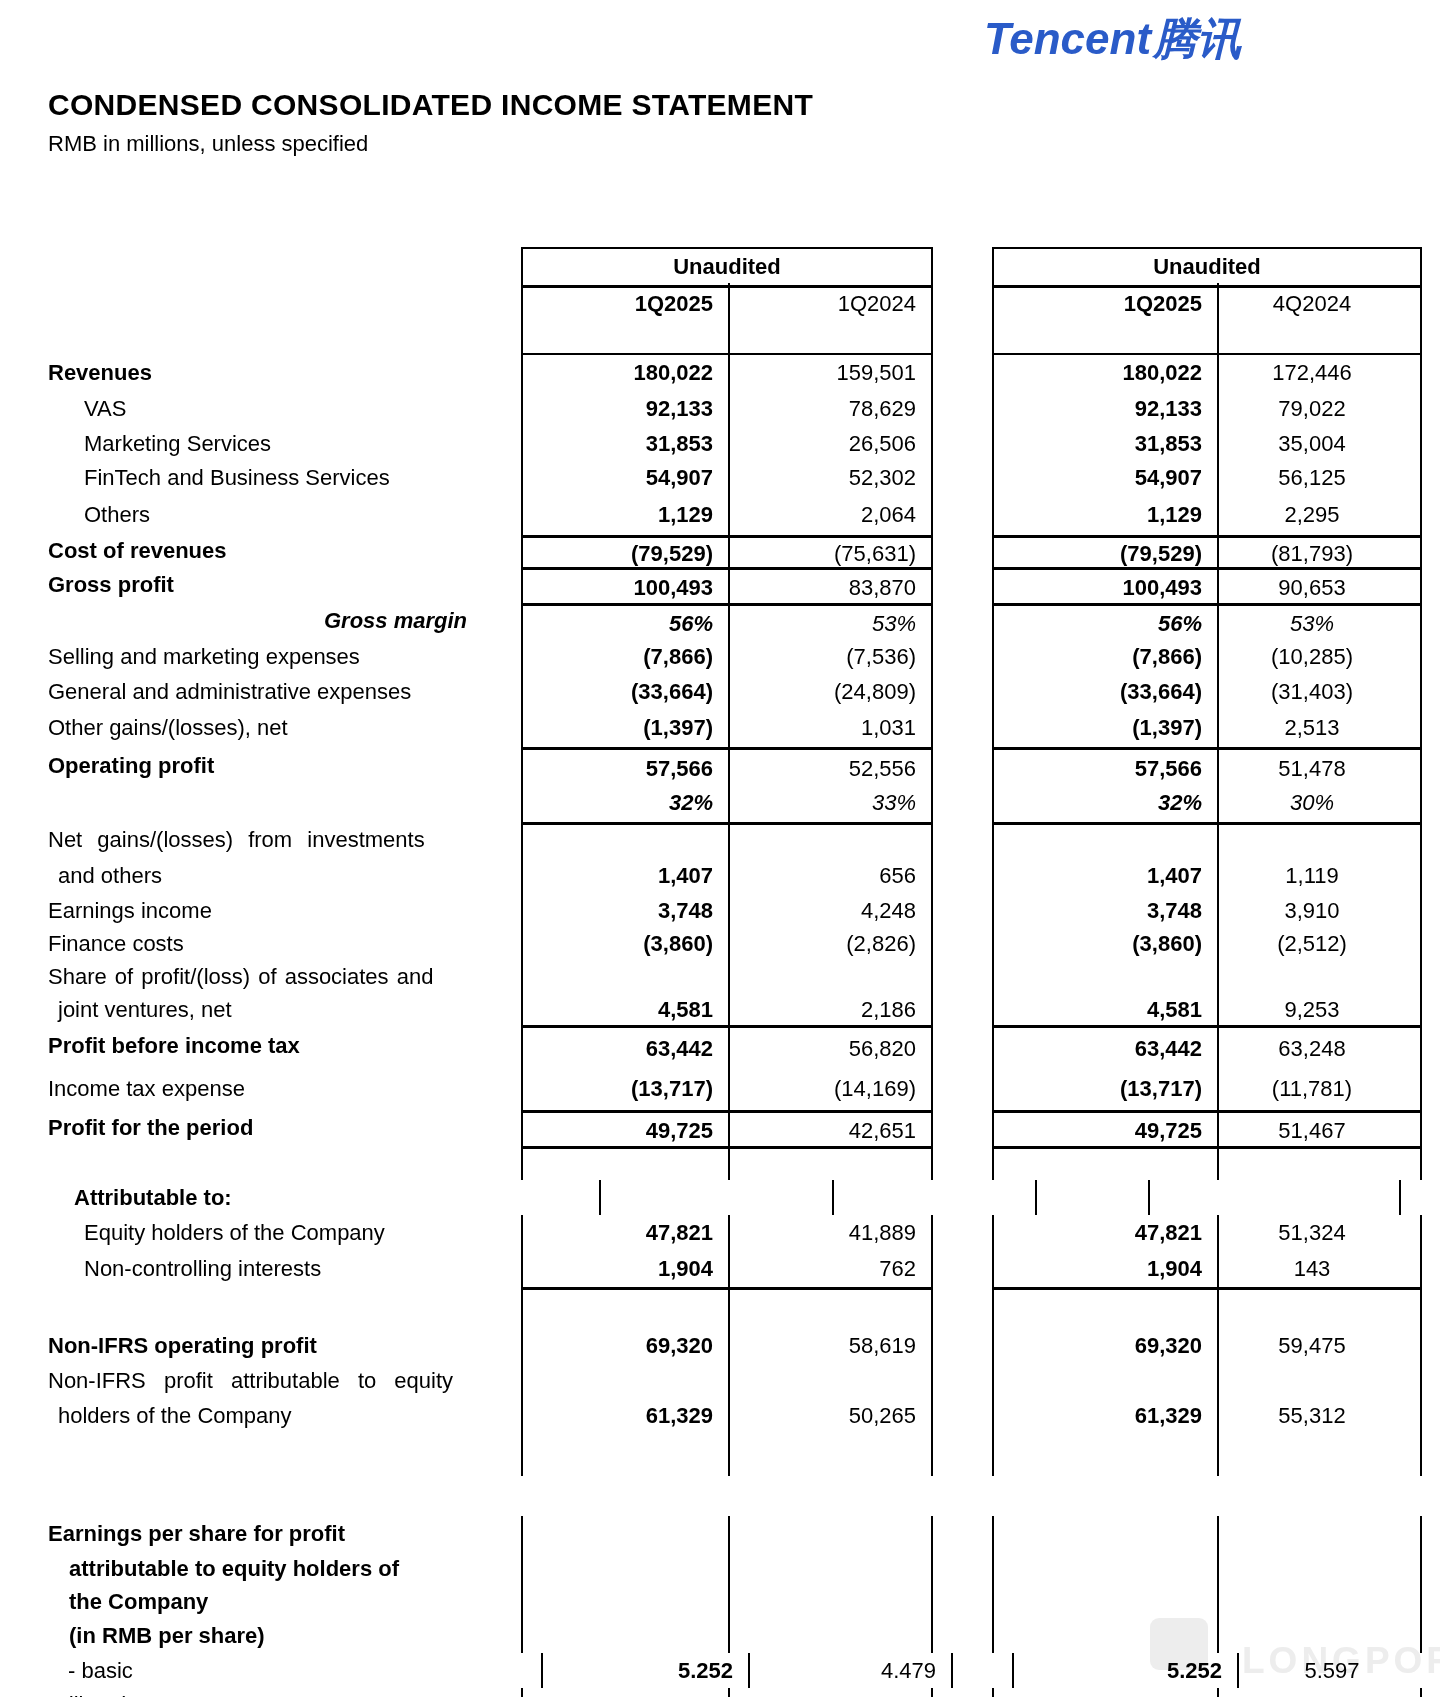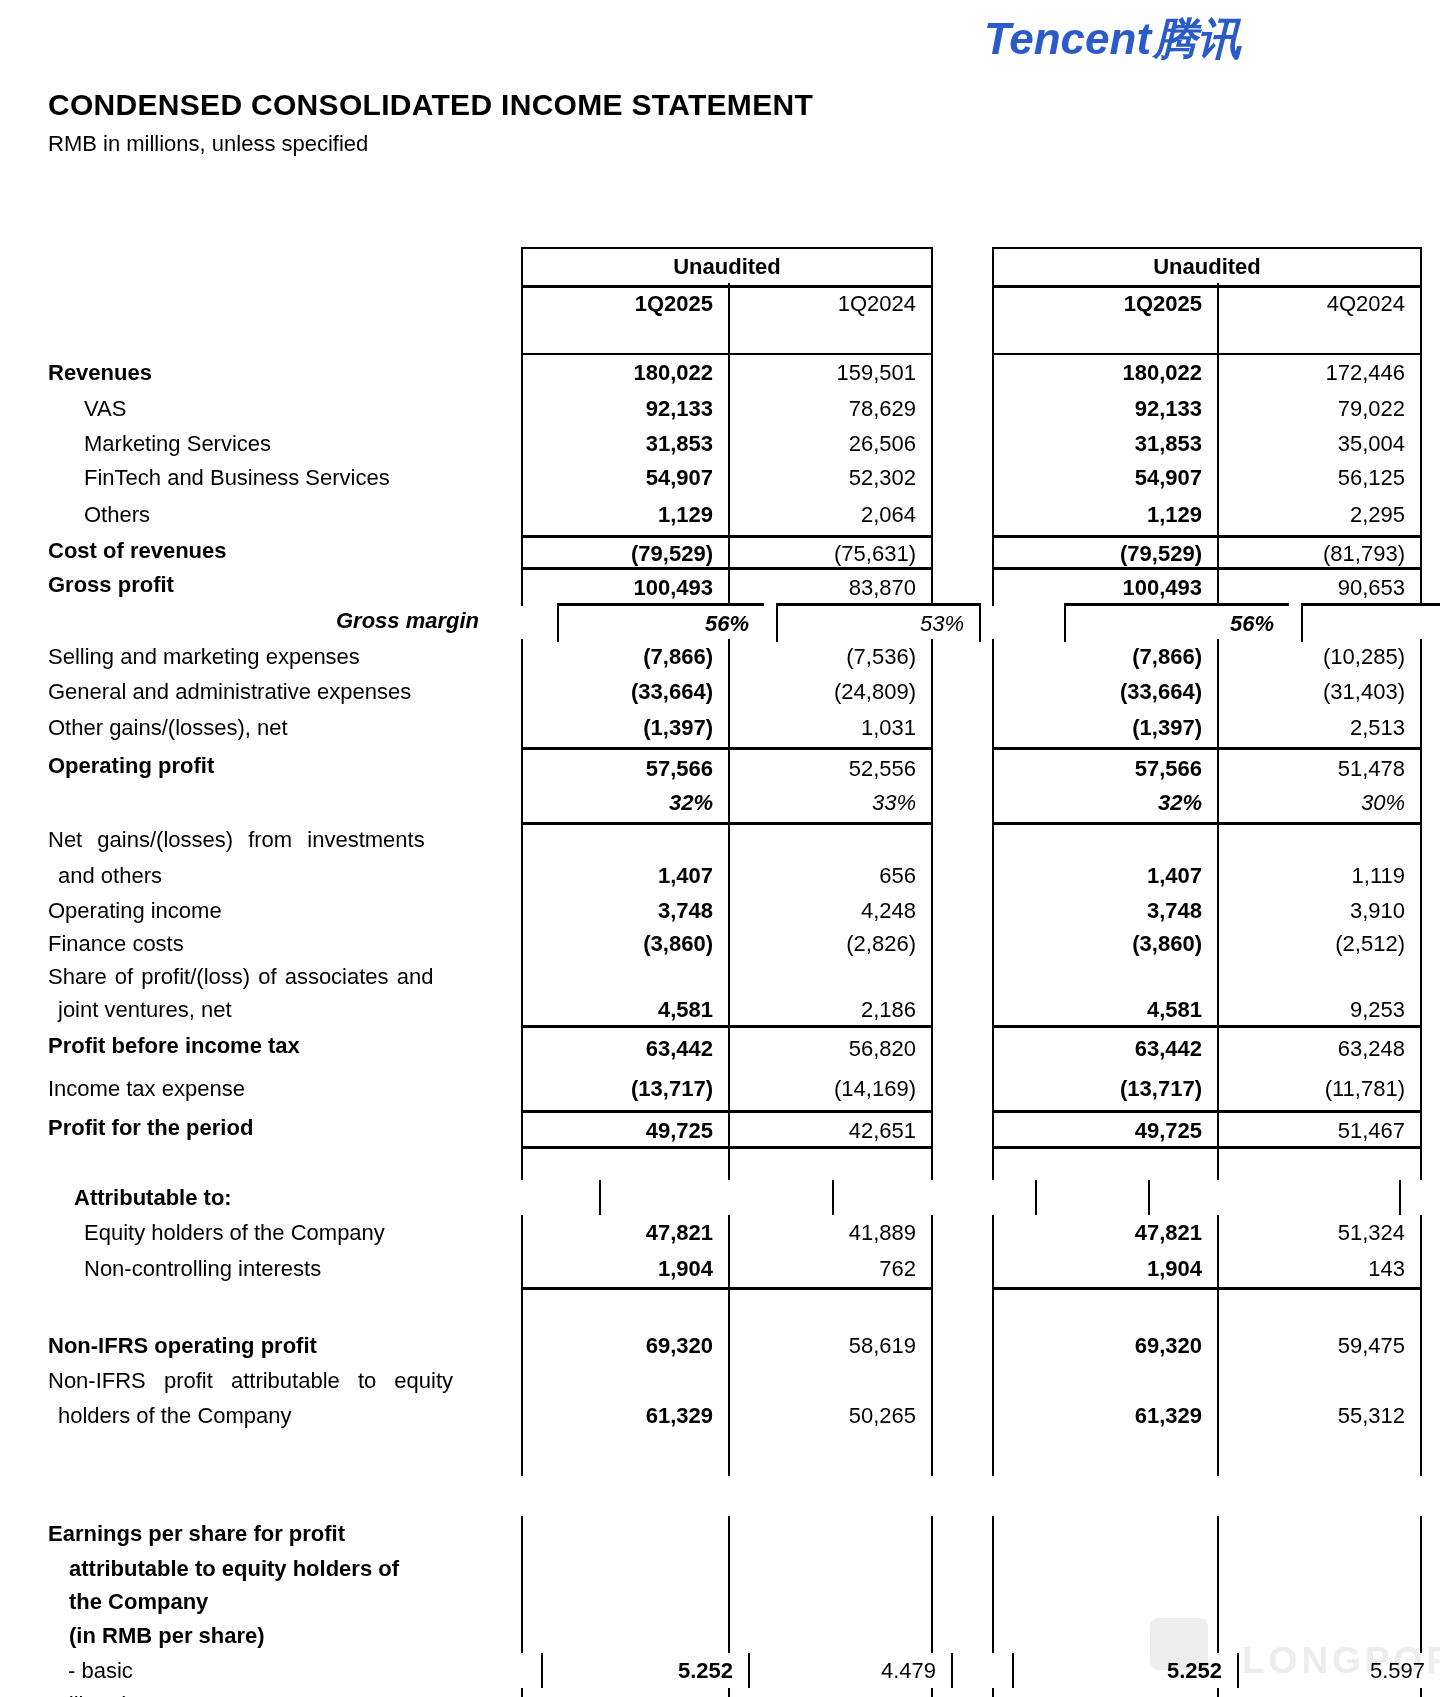--- a/index.html
+++ b/index.html
@@ -20,21 +20,21 @@
   .wm-box { position:absolute; left:1150px; top:1618px; width:58px; height:52px; border-radius:9px; background:#EDEDED; z-index:0; }
   .wm-text { position:absolute; left:1242px; top:1640px; font-size:37px; font-weight:700; letter-spacing:4px; color:#EDEDED; z-index:0; white-space:nowrap; }
 
   .tbl { position:absolute; left:0; top:247px; width:1440px; z-index:1; font-size:22px; }
   .r { display:grid; grid-template-columns:48px 422px 51px 207px 205px 59px 225px 205px 18px; }
   .lab { grid-column:2; white-space:nowrap; }
   .vc { text-align:right; padding-right:15px; white-space:nowrap; }
   .c1 { grid-column:4; border-left:2px solid #000; font-weight:700; }
   .c2 { grid-column:5; border-left:2px solid #000; border-right:2px solid #000; }
   .c3 { grid-column:7; border-left:2px solid #000; font-weight:700; }
-  .c4 { grid-column:8; border-left:2px solid #000; border-right:2px solid #000; }
+  .c4 { grid-column:8; border-left:2px solid #000; border-right:2px solid #000;text-align:center; }
   .bt > .vc { border-top:3px solid #000; }
   .bb > .vc { border-bottom:3px solid #000; }
   .hu { font-weight:700; text-align:center; border:2px solid #000; border-bottom:3px solid #000; }
   .huL { grid-column:4/6; } .huR { grid-column:7/9; }
   .ch .vc { border-bottom:2px solid #000; line-height:normal !important; padding-top:8px; }
   .lb { font-weight:700; }
   .ind1 { padding-left:36px; }
   .hang { padding-left:10px; }
   .inde { padding-left:21px; }
   .mright { text-align:right; font-weight:700; font-style:italic; padding-right:3px; }
@@ -107,21 +107,21 @@
         <div class="vc c3">(79,529)</div>
         <div class="vc c4">(81,793)</div>
       </div>
       <div class="r bt" style="height: 36px; line-height: 36px;">
         <div class="lab lb">Gross profit</div>
         <div class="vc c1">100,493</div>
         <div class="vc c2">83,870</div>
         <div class="vc c3">100,493</div>
         <div class="vc c4">90,653</div>
       </div>
-      <div class="r bt" style="height: 36px; line-height: 36px; gap: 12px;">
+      <div class="r bt" style="height: 36px; line-height: 36px;">
         <div class="lab mright">Gross margin</div>
         <div class="vc c1 pct">56%</div>
         <div class="vc c2 pct">53%</div>
         <div class="vc c3 pct">56%</div>
         <div class="vc c4 pct">53%</div>
       </div>
       <div class="r" style="height: 36px; line-height: 36px;">
         <div class="lab ">Selling and marketing expenses</div>
         <div class="vc c1">(7,866)</div>
         <div class="vc c2">(7,536)</div>
@@ -163,21 +163,21 @@
         <div class="vc c4"></div>
       </div>
       <div class="r" style="height: 36px; line-height: 36px;">
         <div class="lab hang">and others</div>
         <div class="vc c1">1,407</div>
         <div class="vc c2">656</div>
         <div class="vc c3">1,407</div>
         <div class="vc c4">1,119</div>
       </div>
       <div class="r" style="height: 33px; line-height: 33px;">
-        <div class="lab ">Operating income</div>
+        <div class="lab ">Earnings income</div>
         <div class="vc c1">3,748</div>
         <div class="vc c2">4,248</div>
         <div class="vc c3">3,748</div>
         <div class="vc c4">3,910</div>
       </div>
       <div class="r" style="height: 33px; line-height: 33px;">
         <div class="lab ">Finance costs</div>
         <div class="vc c1">(3,860)</div>
         <div class="vc c2">(2,826)</div>
         <div class="vc c3">(3,860)</div>

